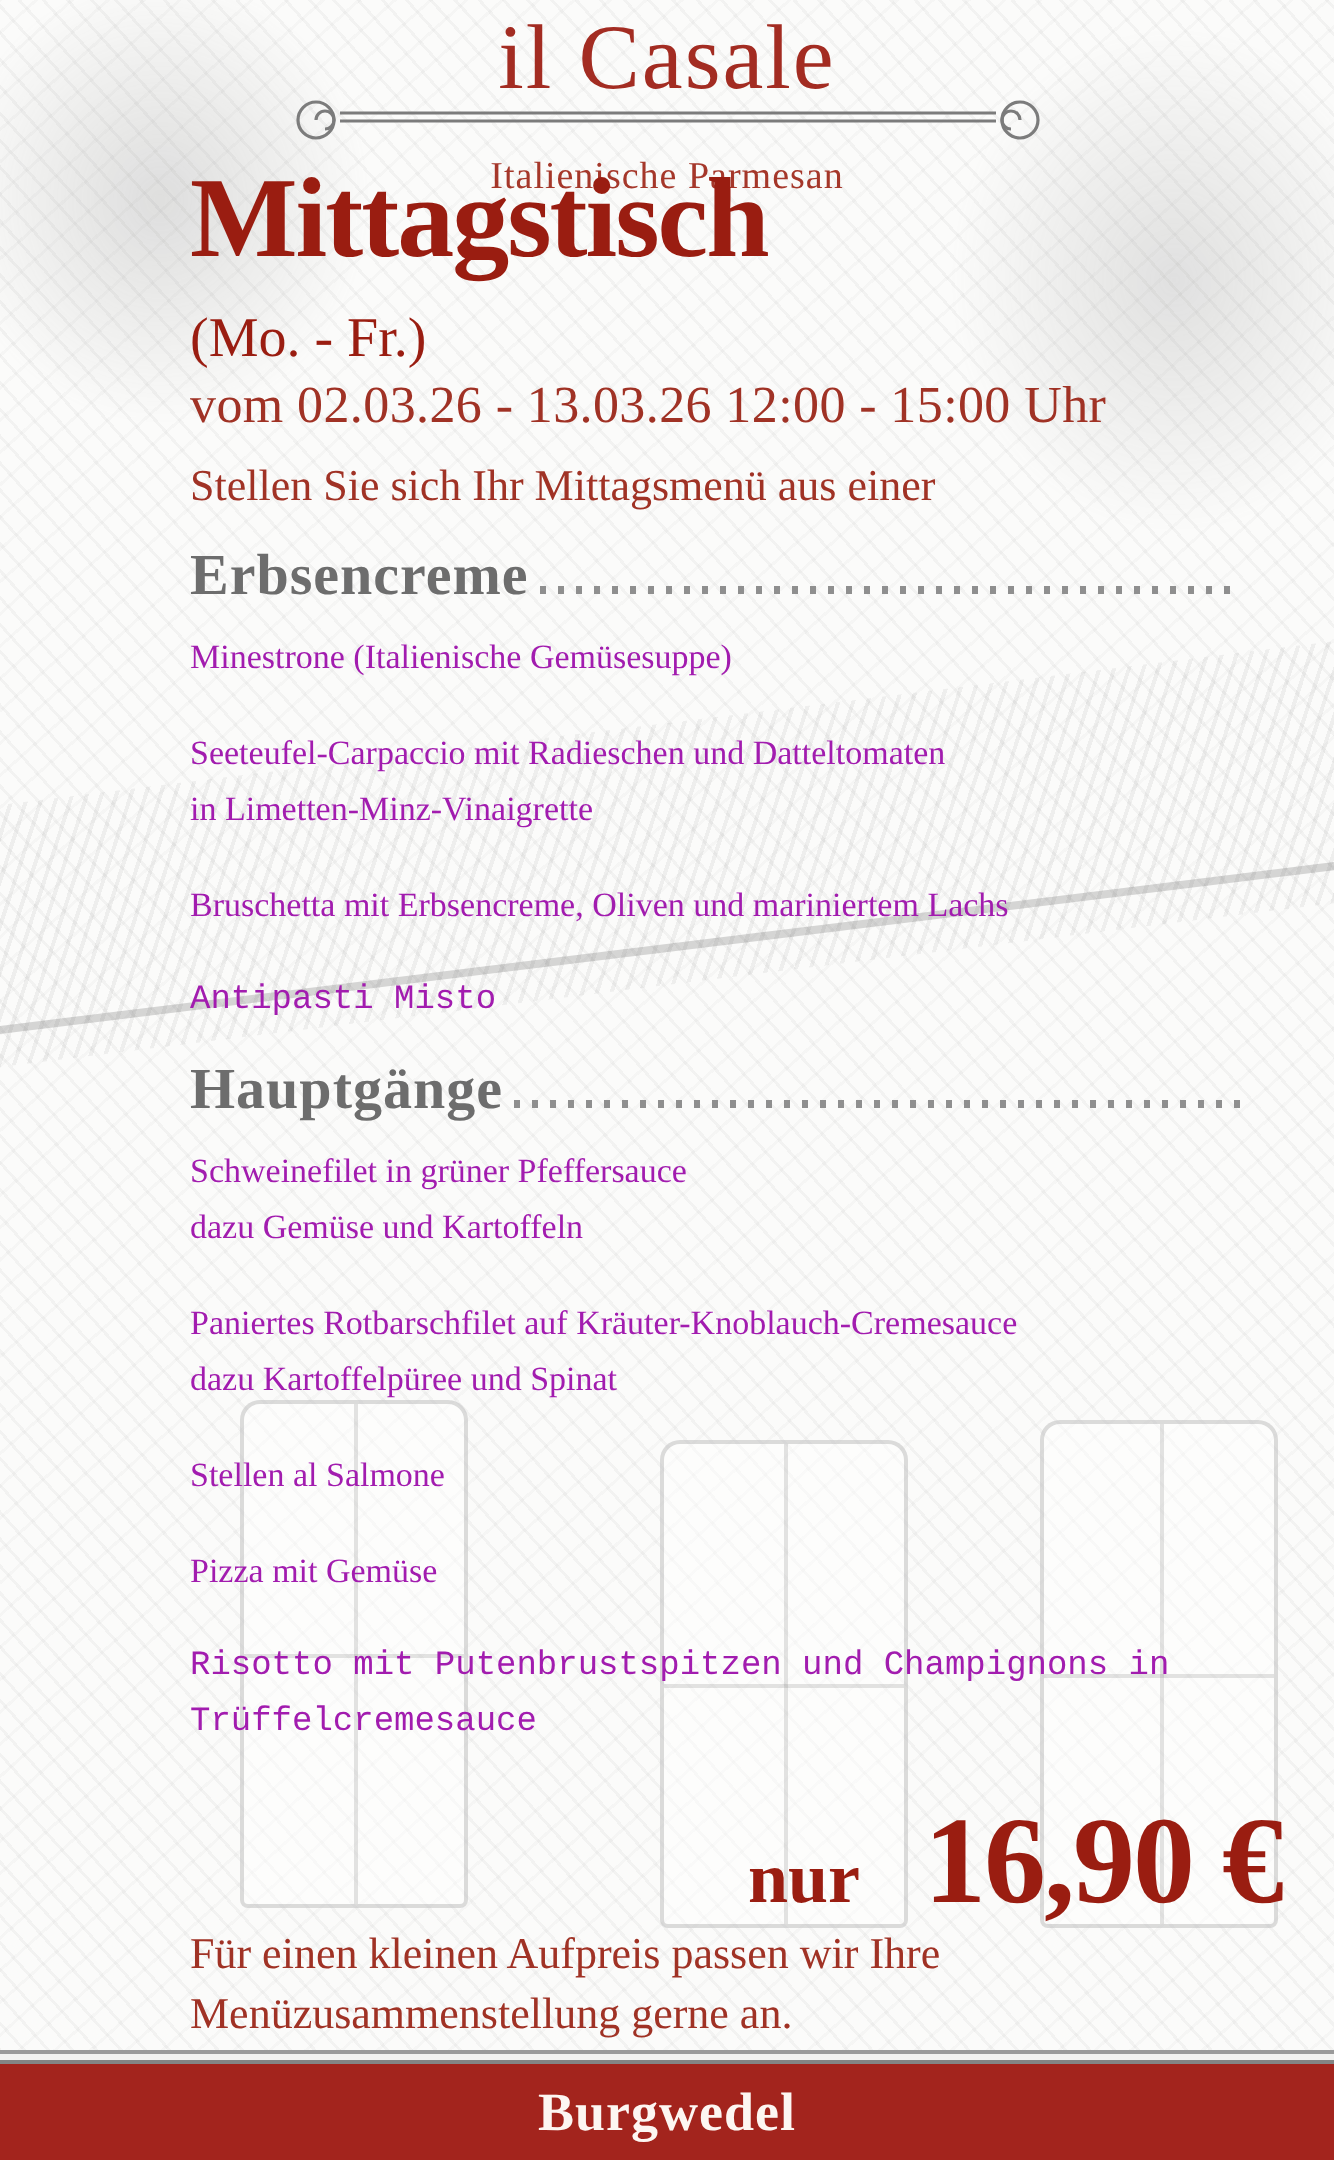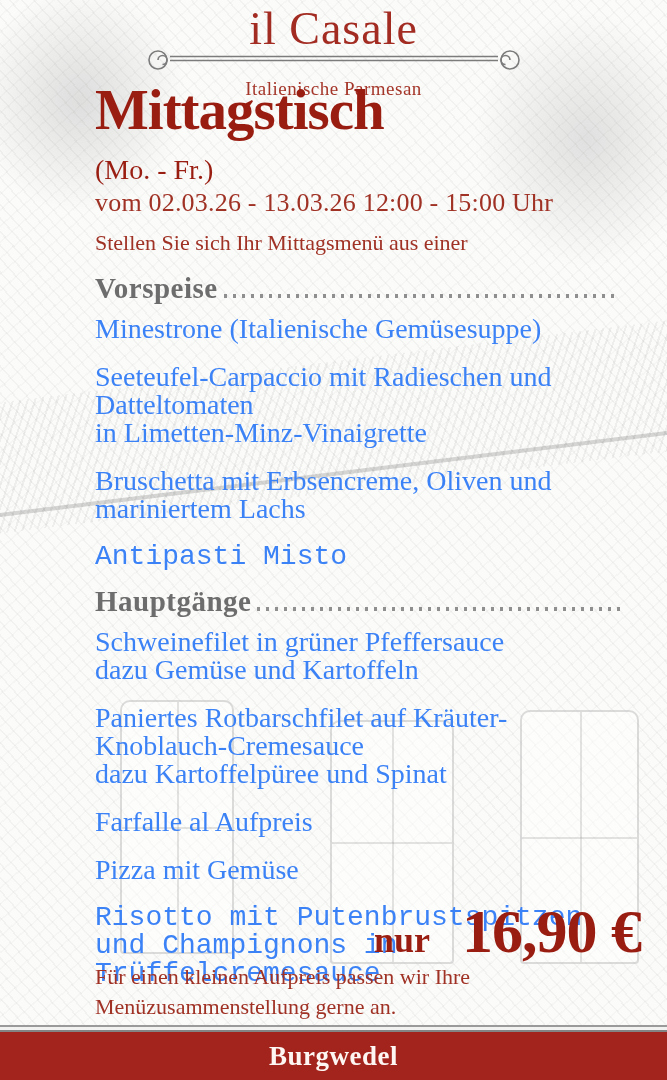--- a/index.html
+++ b/index.html
@@ -54,21 +54,21 @@
   .date-line{font-size:26px;color:#a03225;margin-top:2px;letter-spacing:.2px;}
   .intro{font-size:22px;color:#a03225;line-height:30px;margin-top:10px;}
 
   .menu-section{margin-top:14px;}
   .section-header{display:flex;align-items:baseline;margin-bottom:10px;}
   .section-title{font-size:29px;font-weight:bold;color:#6d6d6d;letter-spacing:.5px;white-space:nowrap;}
   .dotted-leader{flex:1;height:4px;margin-left:6px;margin-bottom:3px;
     background:repeating-linear-gradient(90deg,#8f8f8f 0 3px, transparent 3px 9px);}
   .menu-item{margin-bottom:20px;}
   .menu-item:last-child{margin-bottom:0;font-family:Liberation Mono, monospace;}
-  .menu-item-line{font-size:28px;color:#3b82f6;line-height:28px;}
+  .menu-item-line{font-size:17px;color:#a21caf;line-height:28px;}
 
   
   .price-line{position:absolute;top:896px;right:26px;z-index:3;
     display:flex;align-items:baseline;gap:32px;color:#9a1d11;}
   .price-prefix{font-size:36px;font-weight:bold;}
   .price-amount{font-size:62px;font-weight:bold;letter-spacing:-1px;}
 
   .closing-note{position:absolute;left:95px;top:962px;width:520px;z-index:2;
     font-size:22px;color:#a03225;line-height:30px;}
 
@@ -123,21 +123,21 @@
       <span class="title-days">(Mo. - Fr.)</span>
     </div>
     <div class="date-line">vom 02.03.26 - 13.03.26  12:00 - 15:00 Uhr</div>
     <div class="intro">
       <div>Stellen Sie sich Ihr Mittagsmenü aus einer</div>
     </div>
 
     <div id="menu-sections">
         <section class="menu-section">
           <div class="section-header">
-            <span class="section-title">Vorspeise</span>
+            <span class="section-title">Erbsencreme</span>
             <span class="dotted-leader"></span>
           </div>
           <div class="menu-item">
             <div class="menu-item-line">Minestrone (Italienische Gemüsesuppe)</div>
           </div>
           <div class="menu-item">
             <div class="menu-item-line">Seeteufel-Carpaccio mit Radieschen und Datteltomaten</div>
             <div class="menu-item-line">in Limetten-Minz-Vinaigrette</div>
           </div>
           <div class="menu-item">
@@ -156,21 +156,21 @@
           </div>
           <div class="menu-item">
             <div class="menu-item-line">Schweinefilet in grüner Pfeffersauce</div>
             <div class="menu-item-line">dazu Gemüse und Kartoffeln</div>
           </div>
           <div class="menu-item">
             <div class="menu-item-line">Paniertes Rotbarschfilet auf Kräuter-Knoblauch-Cremesauce</div>
             <div class="menu-item-line">dazu Kartoffelpüree und Spinat</div>
           </div>
           <div class="menu-item">
-            <div class="menu-item-line">Farfalle al Aufpreis</div>
+            <div class="menu-item-line">Stellen al Salmone</div>
           </div>
           <div class="menu-item">
             <div class="menu-item-line">Pizza mit Gemüse</div>
           </div>
           <div class="menu-item">
             <div class="menu-item-line">Risotto mit Putenbrustspitzen und Champignons in</div>
             <div class="menu-item-line">Trüffelcremesauce</div>
           </div>
         </section>
       </div>

